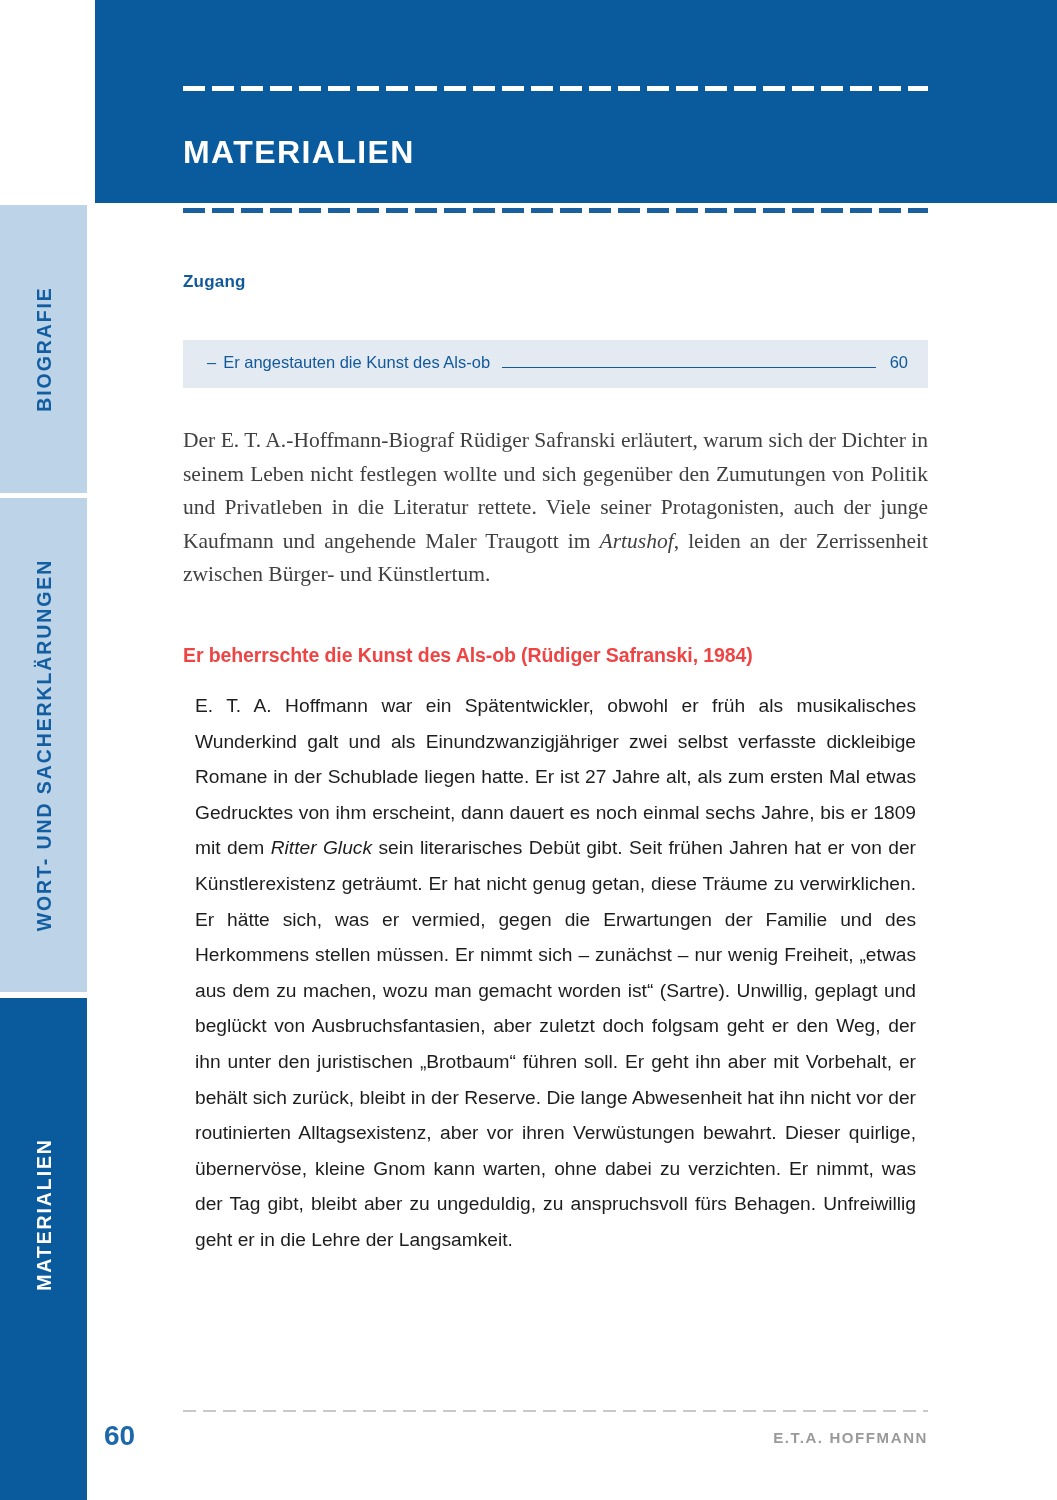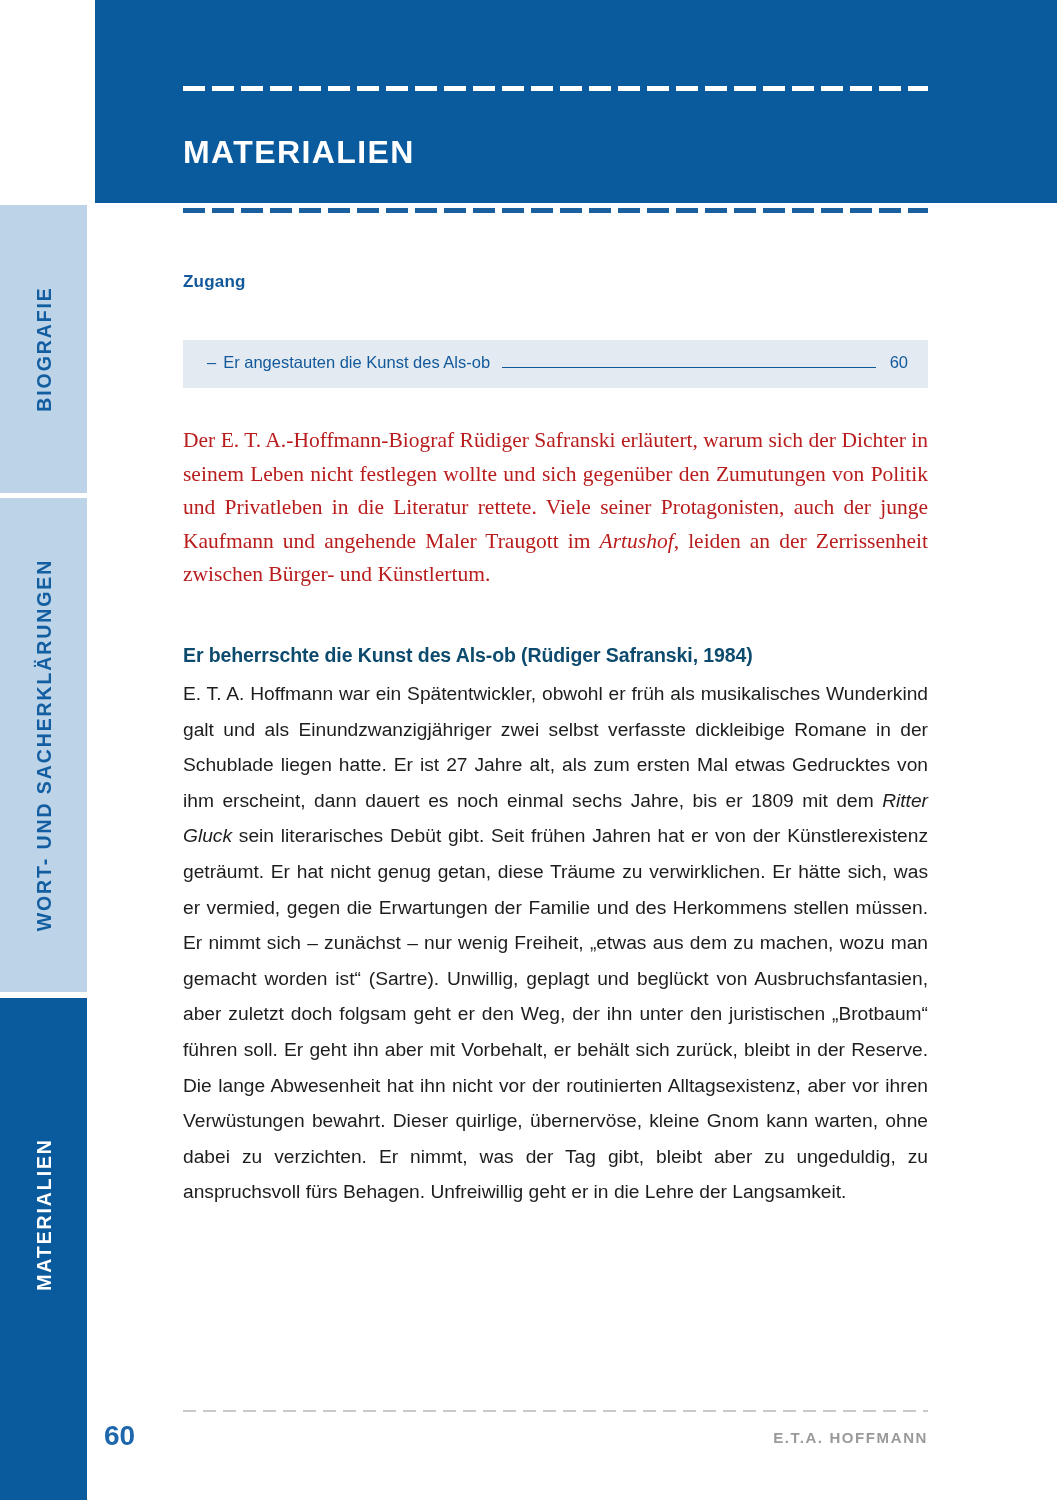--- a/index.html
+++ b/index.html
@@ -151,52 +151,52 @@
 
   
   .intro-para {
     position: absolute;
     left: 183px;
     top: 424px;
     width: 745px;
     font-family: "Liberation Serif", serif;
     font-size: 21.5px;
     line-height: 33.5px;
-    color: #b91c1c;
+    color: #404040;
     text-align: justify;
     text-justify: inter-word;
   }
   .intro-para i { font-style: italic; }
 
   
   .article-heading {
     position: absolute;
     left: 183px;
     top: 644px;
     width: 750px;
     font-size: 19.5px;
     font-weight: bold;
-    color: #0c4a6e;
+    color: #ef4444;
     letter-spacing: -0.1px;
   }
 
   
   .body-block {
     position: absolute;
     left: 183px;
     top: 676px;
     width: 745px;
     font-size: 19.2px;
     line-height: 35.6px;
     color: #1d1d1d;
     text-align: justify;
     text-justify: inter-word;
   }
   .body-block p {
-    margin: 0;
+    margin: 12px;
     text-align: justify;
   }
   .body-block p.indented { text-indent: 22px; }
   .body-block i { font-style: italic; }
 
   
   .footer-rule {
     position: absolute;
     left: 183px;
     top: 1410px;

